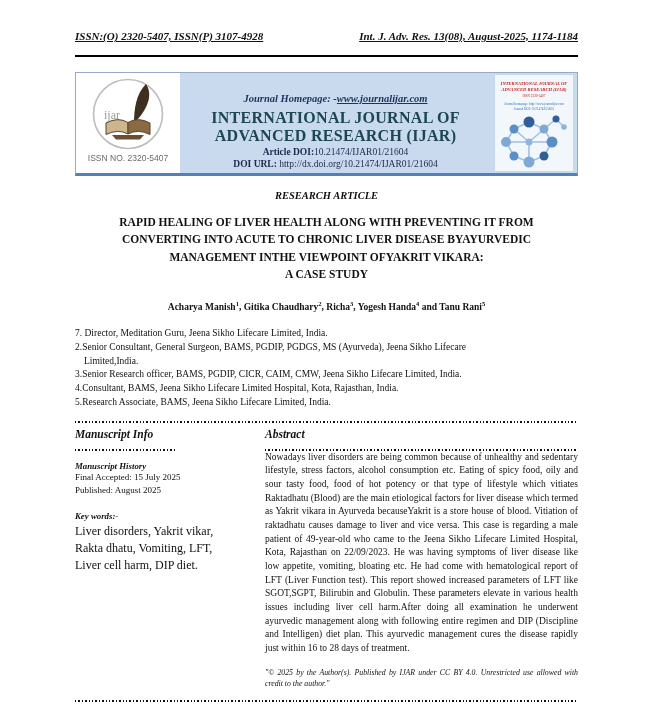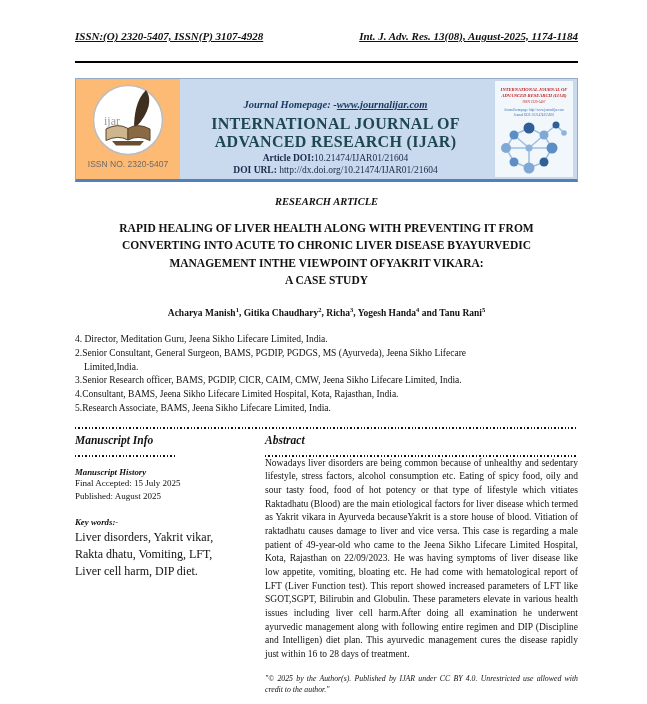--- a/index.html
+++ b/index.html
@@ -3,27 +3,27 @@
 <meta charset="utf-8">
 <style>
   * { margin:0; padding:0; box-sizing:border-box; }
   html,body { width:647px; height:704px; overflow:hidden; background:#ffffff;
               font-family:"Liberation Serif", serif; color:#111; }
   .content { margin-left:75px; width:503px; }
 
   
   .issn-row { display:flex; justify-content:space-between; margin-top:30px;
               font-size:11px; font-weight:bold; font-style:italic;
-              border-bottom:2px solid #000; padding-bottom:19px; }
+              border-bottom:2px solid #000; padding-bottom:13px; }
   .issn-row span { text-decoration:underline; }
 
   
   .banner { margin-top:15px; display:flex; background:#c9d9ee;
             border:1px solid #95aac7; border-bottom:3px solid #4f81bd; height:104px; }
-  .banner-left { width:104px; background:#fdba74; display:flex; flex-direction:column;
+  .banner-left { width:104px; background:#ffffff; display:flex; flex-direction:column;
                  align-items:center; padding-top:3px; }
   .issn-no { font-size:8.5px; color:#6a6a6a; font-family:"Liberation Sans", sans-serif;
              margin-top:1px; white-space:nowrap; }
   .banner-center { flex:1; text-align:center; padding-top:20px; }
   .homepage { font-size:10.5px; font-weight:bold; font-style:italic; color:#17365d; }
   .homepage .url { text-decoration:underline; cursor:pointer; }
   .journal-name { font-size:16px; font-weight:bold; color:#1c4652; line-height:1.12;
                   margin-top:5px; white-space:pre-line; letter-spacing:0.3px; }
   .doi-line { font-size:9.5px; color:#1b2a4a; margin-top:2px;font-family:Liberation Serif, serif; }
   .doi-line b { font-weight:bold; }
@@ -132,21 +132,21 @@
     </div>
   </div>
 
   <div class="research-article">RESEARCH ARTICLE</div>
   <div class="paper-title">RAPID HEALING OF LIVER HEALTH ALONG WITH PREVENTING IT FROM
 CONVERTING INTO ACUTE TO CHRONIC LIVER DISEASE BYAYURVEDIC
 MANAGEMENT INTHE VIEWPOINT OFYAKRIT VIKARA:
 A CASE STUDY</div>
   <div class="authors"><span>Acharya Manish<sup>1</sup></span>, <span>Gitika Chaudhary<sup>2</sup></span>, <span>Richa<sup>3</sup></span>, <span>Yogesh Handa<sup>4</sup></span> and <span>Tanu Rani<sup>5</sup></span></div>
   <div class="affiliations">
-      <div class="aff-item">4. Director, Meditation Guru, Jeena Sikho Lifecare Limited, India.</div>
+      <div class="aff-item">7. Director, Meditation Guru, Jeena Sikho Lifecare Limited, India.</div>
       <div class="aff-item">2.Senior Consultant, General Surgeon, BAMS, PGDIP, PGDGS, MS (Ayurveda), Jeena Sikho Lifecare
 Limited,India.</div>
       <div class="aff-item">3.Senior Research officer, BAMS, PGDIP, CICR, CAIM, CMW, Jeena Sikho Lifecare Limited, India.</div>
       <div class="aff-item">4.Consultant, BAMS, Jeena Sikho Lifecare Limited Hospital, Kota, Rajasthan, India.</div>
       <div class="aff-item">5.Research Associate, BAMS, Jeena Sikho Lifecare Limited, India.</div>
     </div>
 
   <div class="dotted full"></div>
 
   <div class="info-abstract">

